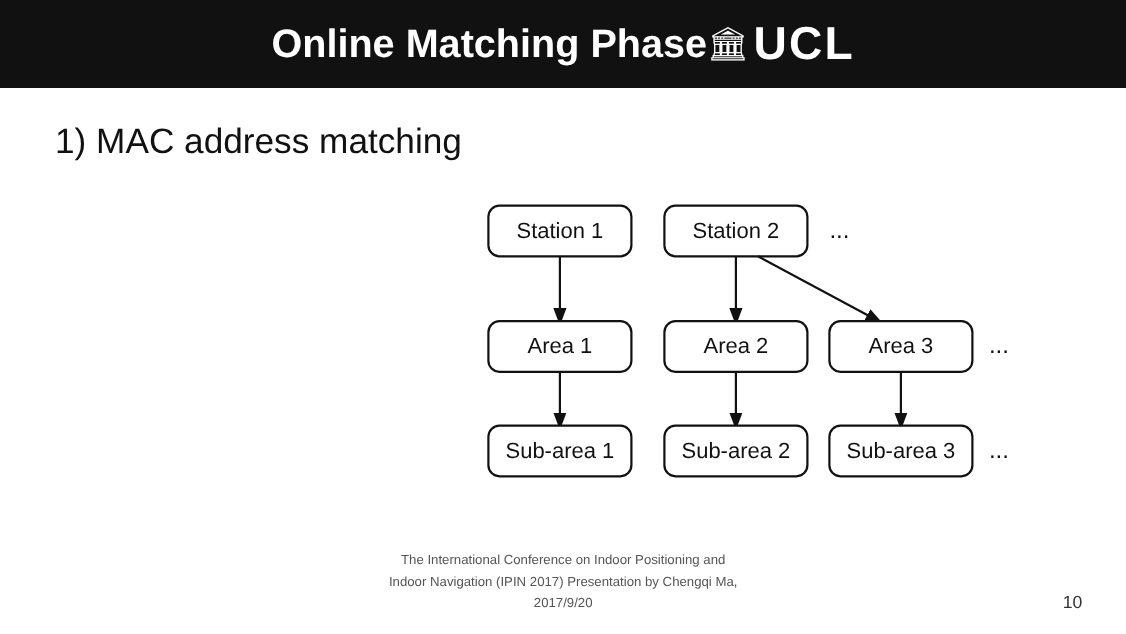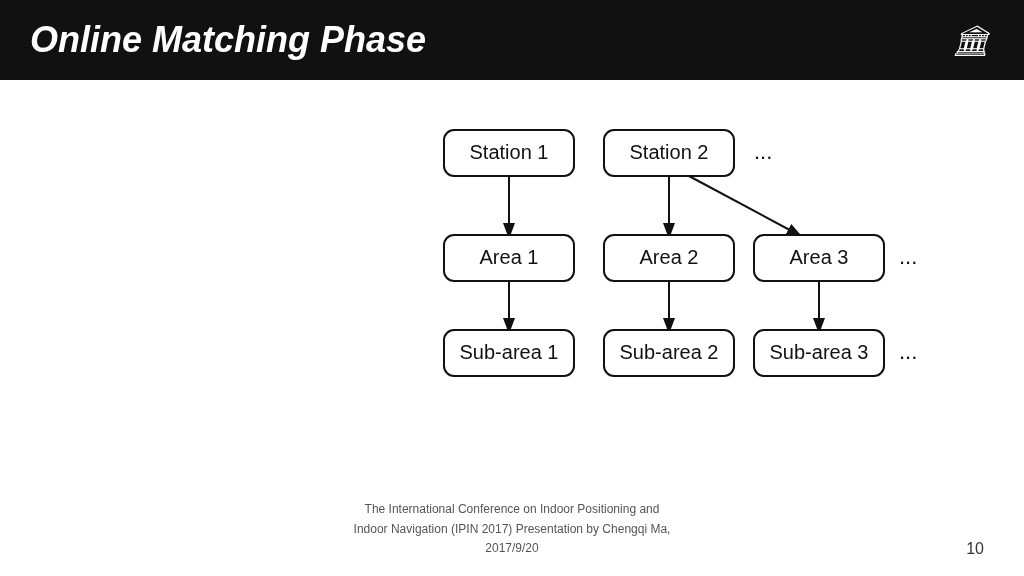--- a/index.html
+++ b/index.html
@@ -13,23 +13,22 @@
     }
 
     
     #header {
       background: #111;
       color: #fff;
       width: 100%;
       height: 80px;
       display: flex;
       align-items: center;
-      justify-content: space-between;
-      padding: 0 30px;
-      font-style: italic;
+      justify-content: center;
+      padding: 0 44px;
     }
     #header-title {
       font-size: 36px;
       font-weight: bold;
       color: #fff;
     }
     #ucl-logo {
       display: flex;
       align-items: center;
     }
@@ -87,24 +86,26 @@
       text-align: right;
     }
   </style>
 </head>
 <body>
 
 <div id="header">
   <span id="header-title">Online Matching Phase</span>
   <div id="ucl-logo">
     <span class="ucl-icon">🏛</span>
+    <span class="ucl-text">UCL</span>
   </div>
 </div>
 
 <div id="main">
+  <div id="section-title">1)  MAC address matching</div>
 
   <div id="diagram-svg-container">
     <svg width="560" height="260">
 
       <rect x="30" y="10" width="130" height="46" rx="10" ry="10" fill="white" stroke="#111" stroke-width="2"></rect>
       <text x="95" y="39" text-anchor="middle" font-size="20" fill="#111" font-family="Arial">Station 1</text>
 
       <rect x="190" y="10" width="130" height="46" rx="10" ry="10" fill="white" stroke="#111" stroke-width="2"></rect>
       <text x="255" y="39" text-anchor="middle" font-size="20" fill="#111" font-family="Arial">Station 2</text>
 

